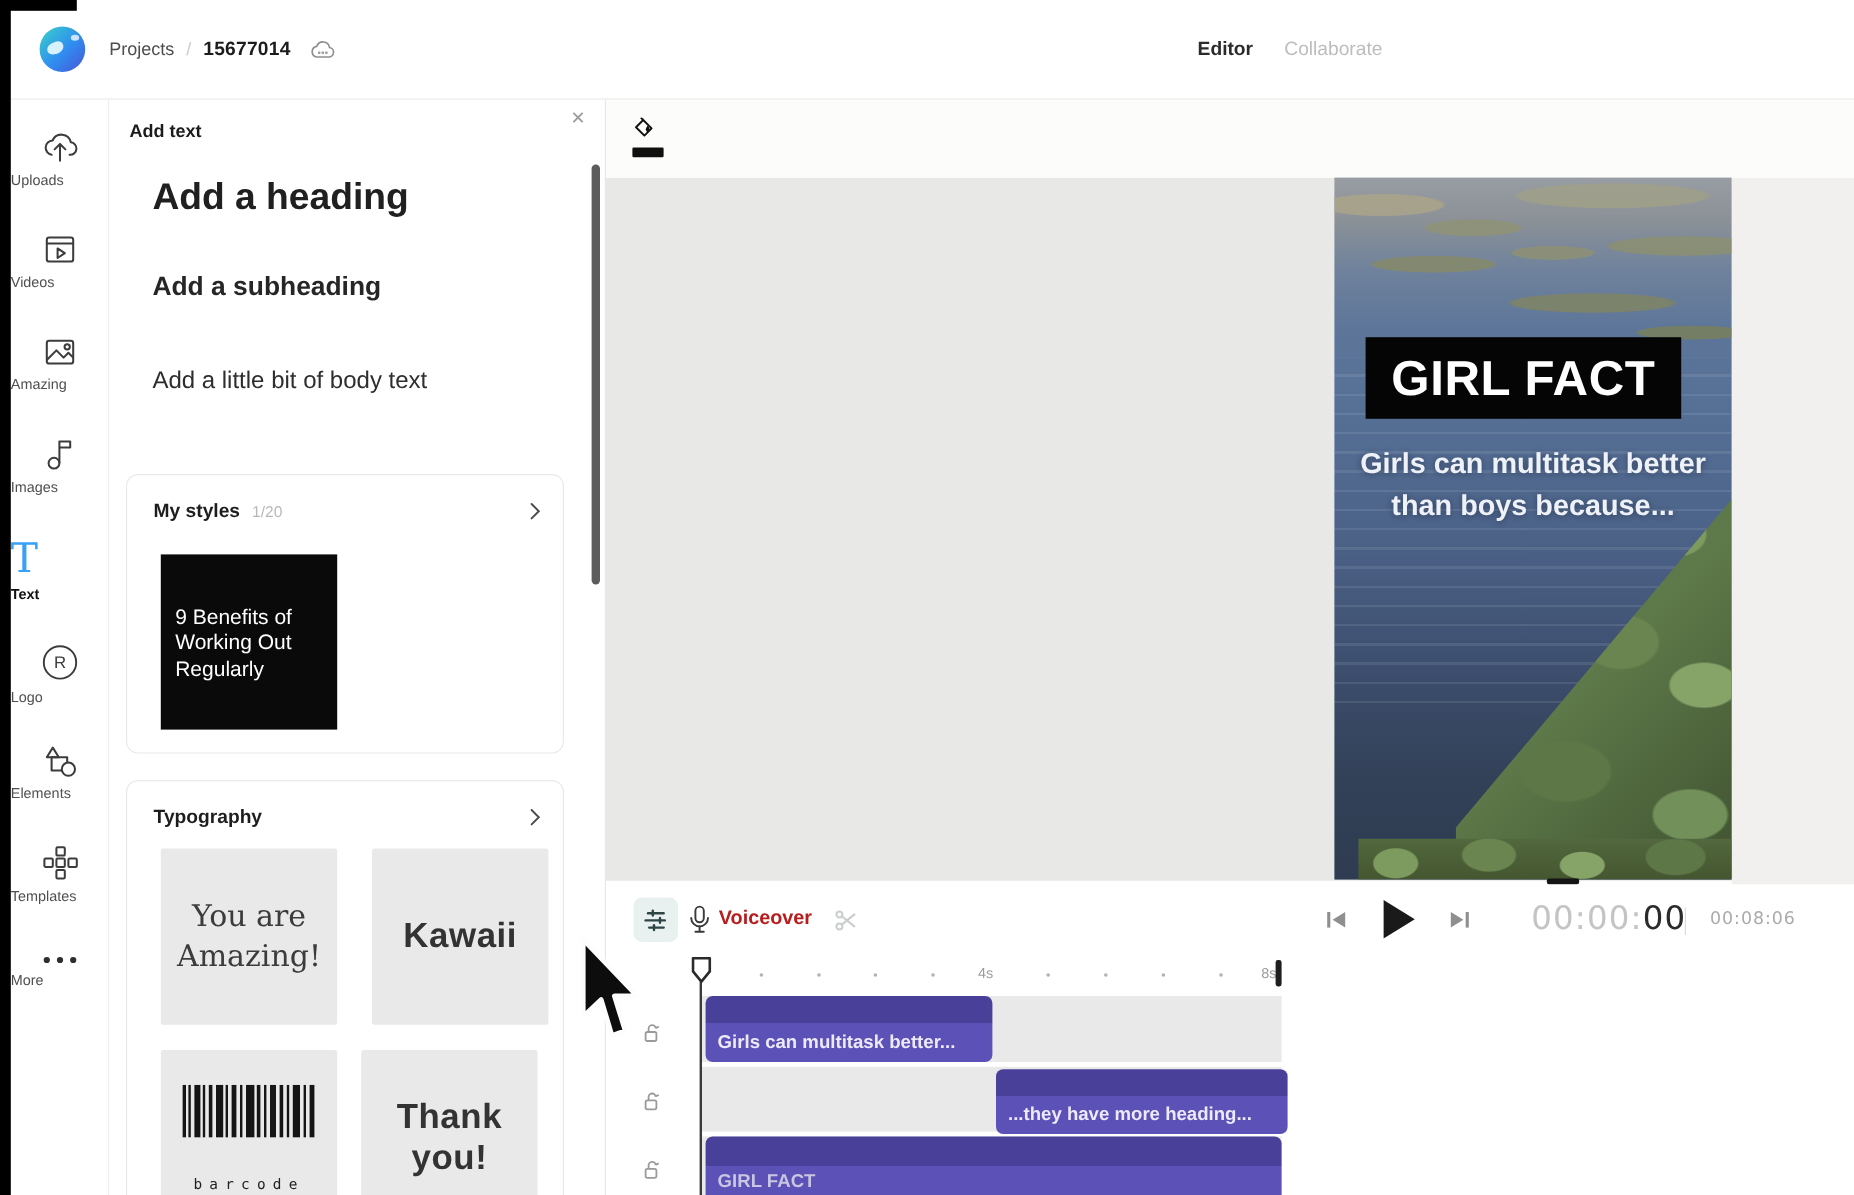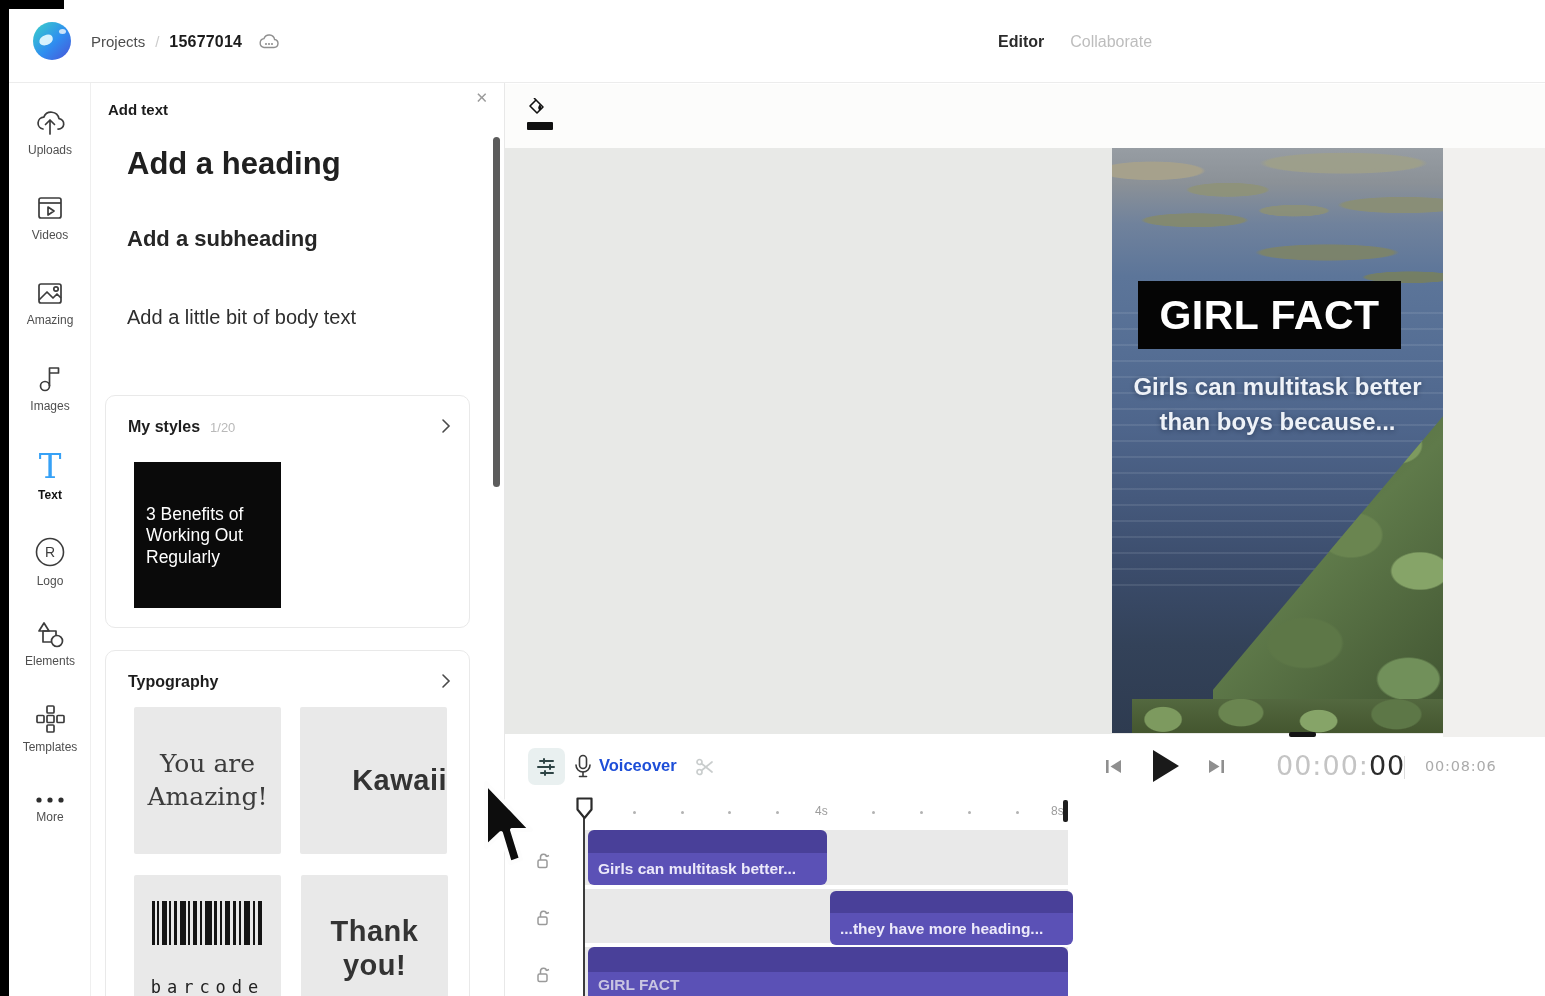--- a/index.html
+++ b/index.html
@@ -25,21 +25,21 @@
   .bc-root { font-size:15px; color:#4d4d4d; }
   .bc-sep { font-size:15px; color:#cccccc; }
   .bc-id { font-size:16px; font-weight:700; color:#1c1c1c; letter-spacing:.2px; }
   .bc-cloud { margin-left:6px; display:flex; align-items:center; }
   .top-tabs { position:absolute; left:959px; top:0; height:83px; display:flex; align-items:center; gap:26px; }
   .tab-editor { font-size:16px; font-weight:700; color:#2b2b2b;margin-left:30px; }
   .tab-collab { font-size:16px; color:#bdbdbd; }
 
   
   .sidebar { position:absolute; left:9px; top:83px; width:82px; bottom:0; background:#fff; border-right:1px solid #efefef; z-index:15; }
-  .side-item { position:absolute; left:0; width:82px; text-align:center; cursor:pointer; }
+  .side-item { position:absolute; left:0; width:82px; text-align:left; cursor:pointer; }
   .side-item svg { display:block; margin:0 auto; }
   .side-label { display:block; margin-top:5px; font-size:12px; color:#4f4f4f; }
   .side-item.active .side-label { color:#111; font-weight:700; }
   .t-glyph { font-family:"DejaVu Serif", serif; font-size:34px; line-height:34px; color:#36a1f6; font-weight:400; }
 
   
   .panel { position:absolute; left:91px; top:83px; width:414px; bottom:0; background:#fff; border-right:1px solid #e8e8e8; z-index:14; }
   .panel-close { position:absolute; right:12px; top:2px; font-size:15px; color:#9b9b9b; cursor:pointer; padding:4px; }
   .panel-title { position:absolute; left:17px; top:18px; font-size:15px; font-weight:700; color:#1b1b1b; }
   .preset-heading { position:absolute; left:36px; top:63px; font-size:31px; font-weight:700; color:#202020; cursor:pointer; }
@@ -54,25 +54,25 @@
   .card-chevron { position:absolute; right:18px; top:22px; cursor:pointer; }
 
   .styles-card { top:312px; height:233px; }
   .style-tile { position:absolute; left:28px; top:66px; width:147px; height:146px; background:#0a0a0a; cursor:pointer; }
   .style-tile-text { position:absolute; left:12px; top:42px; width:124px; color:#fff; font-size:17.5px; line-height:1.22; }
 
   .typo-card { top:567px; height:420px; }
   .typo-grid { position:absolute; left:28px; top:56px; width:320px; }
   .typo-tile { position:absolute; width:147px; height:147px; background:#e9e9e9; border-radius:2px;
     display:flex; align-items:center; justify-content:center; text-align:center; cursor:pointer; }
-  .tt-0 { left:0; top:0; } .tt-1 { left:166px; top:0;justify-content:flex-end; } .tt-2 { left:0; top:168px; } .tt-3 { left:167px; top:168px; }
+  .tt-0 { left:0; top:0; } .tt-1 { left:176px; top:0; } .tt-2 { left:0; top:168px; } .tt-3 { left:167px; top:168px; }
   .tt-serif { font-family:"DejaVu Serif", serif; font-size:25px; color:#3c3c3c; line-height:1.3; }
   .tt-round { font-weight:700; font-size:29px; color:#333; line-height:1.15; letter-spacing:.5px; }
   .tt-barcode { display:flex; flex-direction:column; align-items:center; gap:2px; }
-  .tt-barcode-label { font-family:"DejaVu Sans Mono", monospace; font-size:17px; letter-spacing:6px; color:#222;margin-top:30px; }
+  .tt-barcode-label { font-family:"DejaVu Sans Mono", monospace; font-size:12px; letter-spacing:6px; color:#222;margin-top:30px; }
 
   
   .canvas-toolbar { position:absolute; left:505px; top:84px; right:0; height:64px; background:#fcfcfb; z-index:5; }
   .tool-bgcolor { position:absolute; left:22px; top:14px; width:28px; cursor:pointer; }
   .tool-bgcolor .bar { width:26px; height:8px; background:#101010; margin-top:2px; border-radius:1px; }
 
   .workspace { position:absolute; left:505px; top:148px; width:938px; height:586px; background:#e8e9e7; z-index:4; }
   .right-strip { position:absolute; left:1443px; top:148px; width:102px; height:590px; background:#f1f0ee; z-index:4; }
 
   .video { position:absolute; left:1112px; top:148px; width:331px; height:585px; overflow:hidden; z-index:6; cursor:pointer;
@@ -111,21 +111,21 @@
   .v-banner-text { color:#fff; font-weight:700; font-size:41px; letter-spacing:.5px; white-space:nowrap; }
   .v-caption { position:absolute; left:16px; right:16px; top:222px; text-align:center;
     color:#eef2f8; font-weight:700; font-size:24px; line-height:1.45; text-shadow:0 1px 5px rgba(10,20,40,.45); }
   .v-resize { position:absolute; left:1289px; top:732px; width:27px; height:5px; background:#151515; border-radius:2px; z-index:7; cursor:row-resize; }
 
   
   .timeline { position:absolute; left:505px; top:737px; width:1040px; height:259px; background:#fff; z-index:8; }
   .tl-trackbtn { position:absolute; left:23px; top:11px; width:37px; height:37px; background:#e9f0f0; border-radius:7px;
     display:flex; align-items:center; justify-content:center; cursor:pointer; }
   .tl-mic { position:absolute; left:69px; top:17px; }
-  .tl-voiceover { position:absolute; left:94px; top:19px; font-size:16.5px; font-weight:700; color:#1d4ed8; cursor:pointer; }
+  .tl-voiceover { position:absolute; left:94px; top:19px; font-size:16.5px; font-weight:700; color:#b91c1c; cursor:pointer; }
   .tl-scissors { position:absolute; left:190px; top:20px; cursor:pointer; opacity:.95; }
 
   .pb-prev { position:absolute; left:600px; top:21px; cursor:pointer; }
   .pb-play { position:absolute; left:645px; top:12px; cursor:pointer; }
   .pb-next { position:absolute; left:703px; top:21px; cursor:pointer; }
   .pb-time { position:absolute; left:771px; top:13px; font-family:"DejaVu Sans", sans-serif; font-size:27px; letter-spacing:1px; }
   .pb-time .dim { color:#c4c4c4; } .pb-time .strong { color:#2b2b2b; }
   .pb-divider { position:absolute; left:899px; top:19px; width:1px; height:23px; background:#dcdcdc; }
   .pb-total { position:absolute; left:920px; top:21px; font-family:"DejaVu Sans", sans-serif; font-size:14.5px; letter-spacing:.8px; color:#ababab; }
 
@@ -259,21 +259,21 @@
       <div class="card-head">
         <span class="card-title">My styles</span>
         <span class="card-count">1/20</span>
       </div>
       <span class="card-chevron">
         <svg width="10" height="16" viewBox="0 0 10 16" fill="none" stroke="#4a4a4a" stroke-width="1.6" stroke-linecap="round">
             <path d="M2 2l6 6-6 6"></path>
           </svg>
       </span>
       <div class="style-tile">
-        <div class="style-tile-text">3 Benefits of Working Out Regularly</div>
+        <div class="style-tile-text">9 Benefits of Working Out Regularly</div>
       </div>
     </div>
 
     <div class="card typo-card">
       <div class="card-head">
         <span class="card-title">Typography</span>
       </div>
       <span class="card-chevron">
         <svg width="10" height="16" viewBox="0 0 10 16" fill="none" stroke="#4a4a4a" stroke-width="1.6" stroke-linecap="round">
             <path d="M2 2l6 6-6 6"></path>

